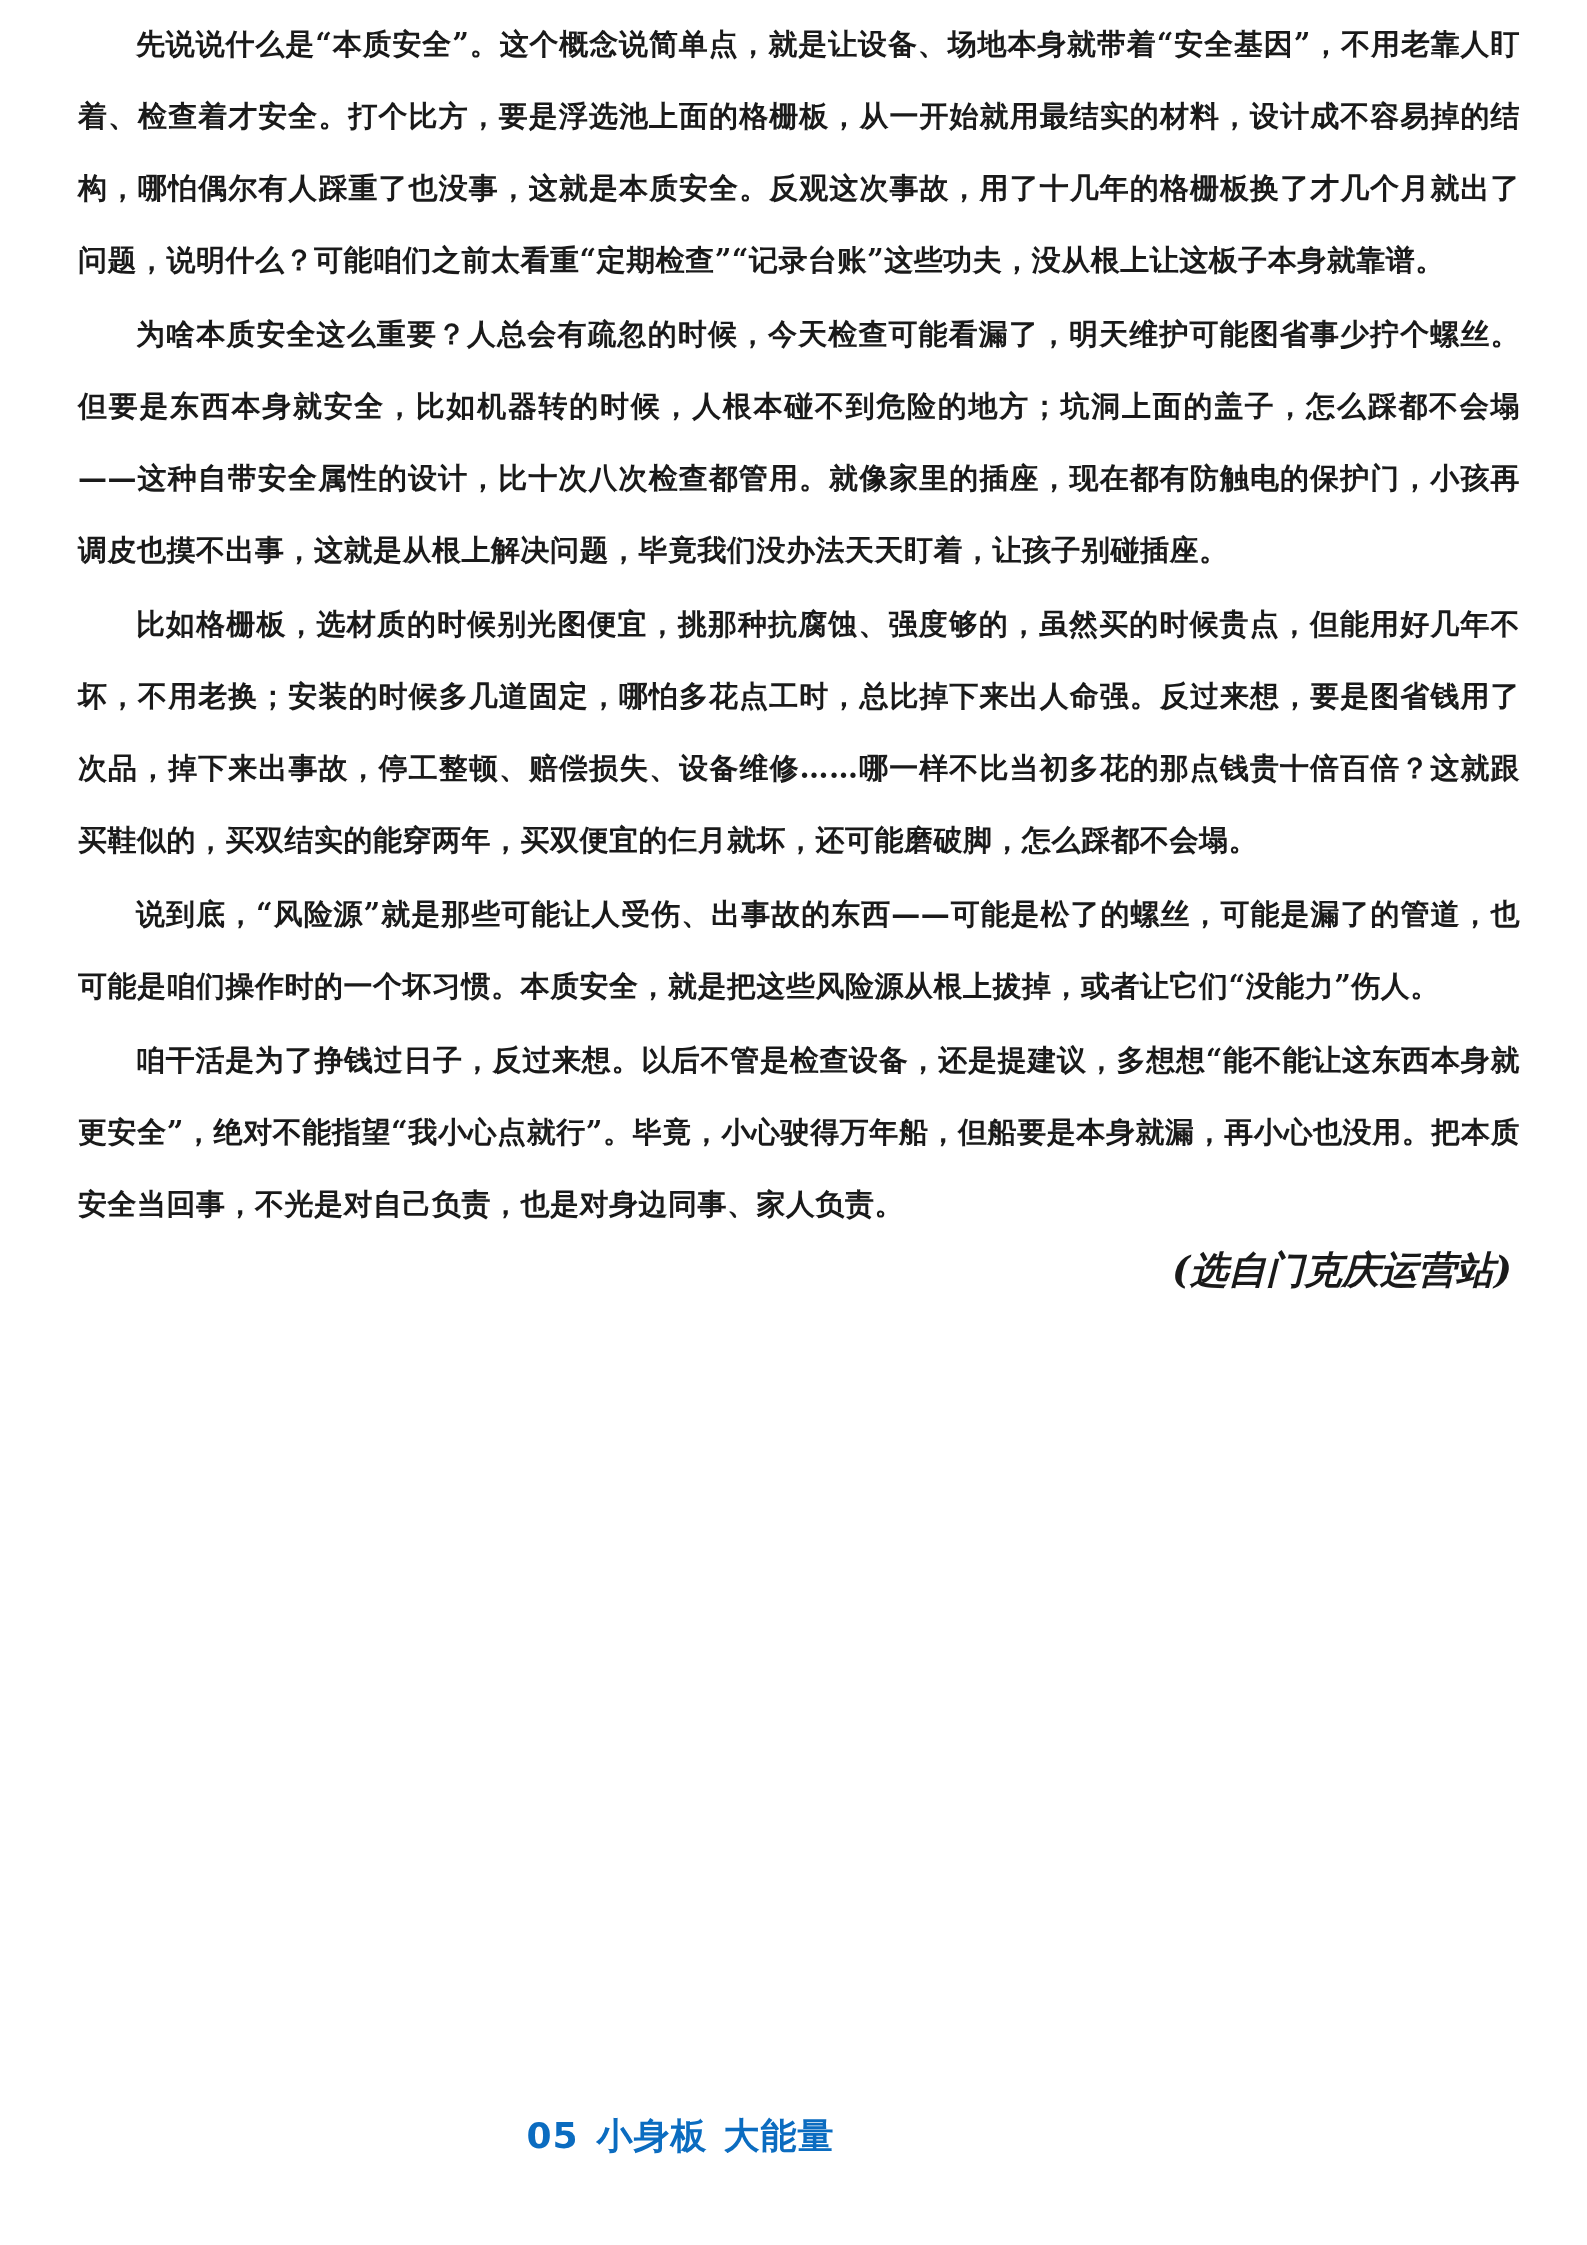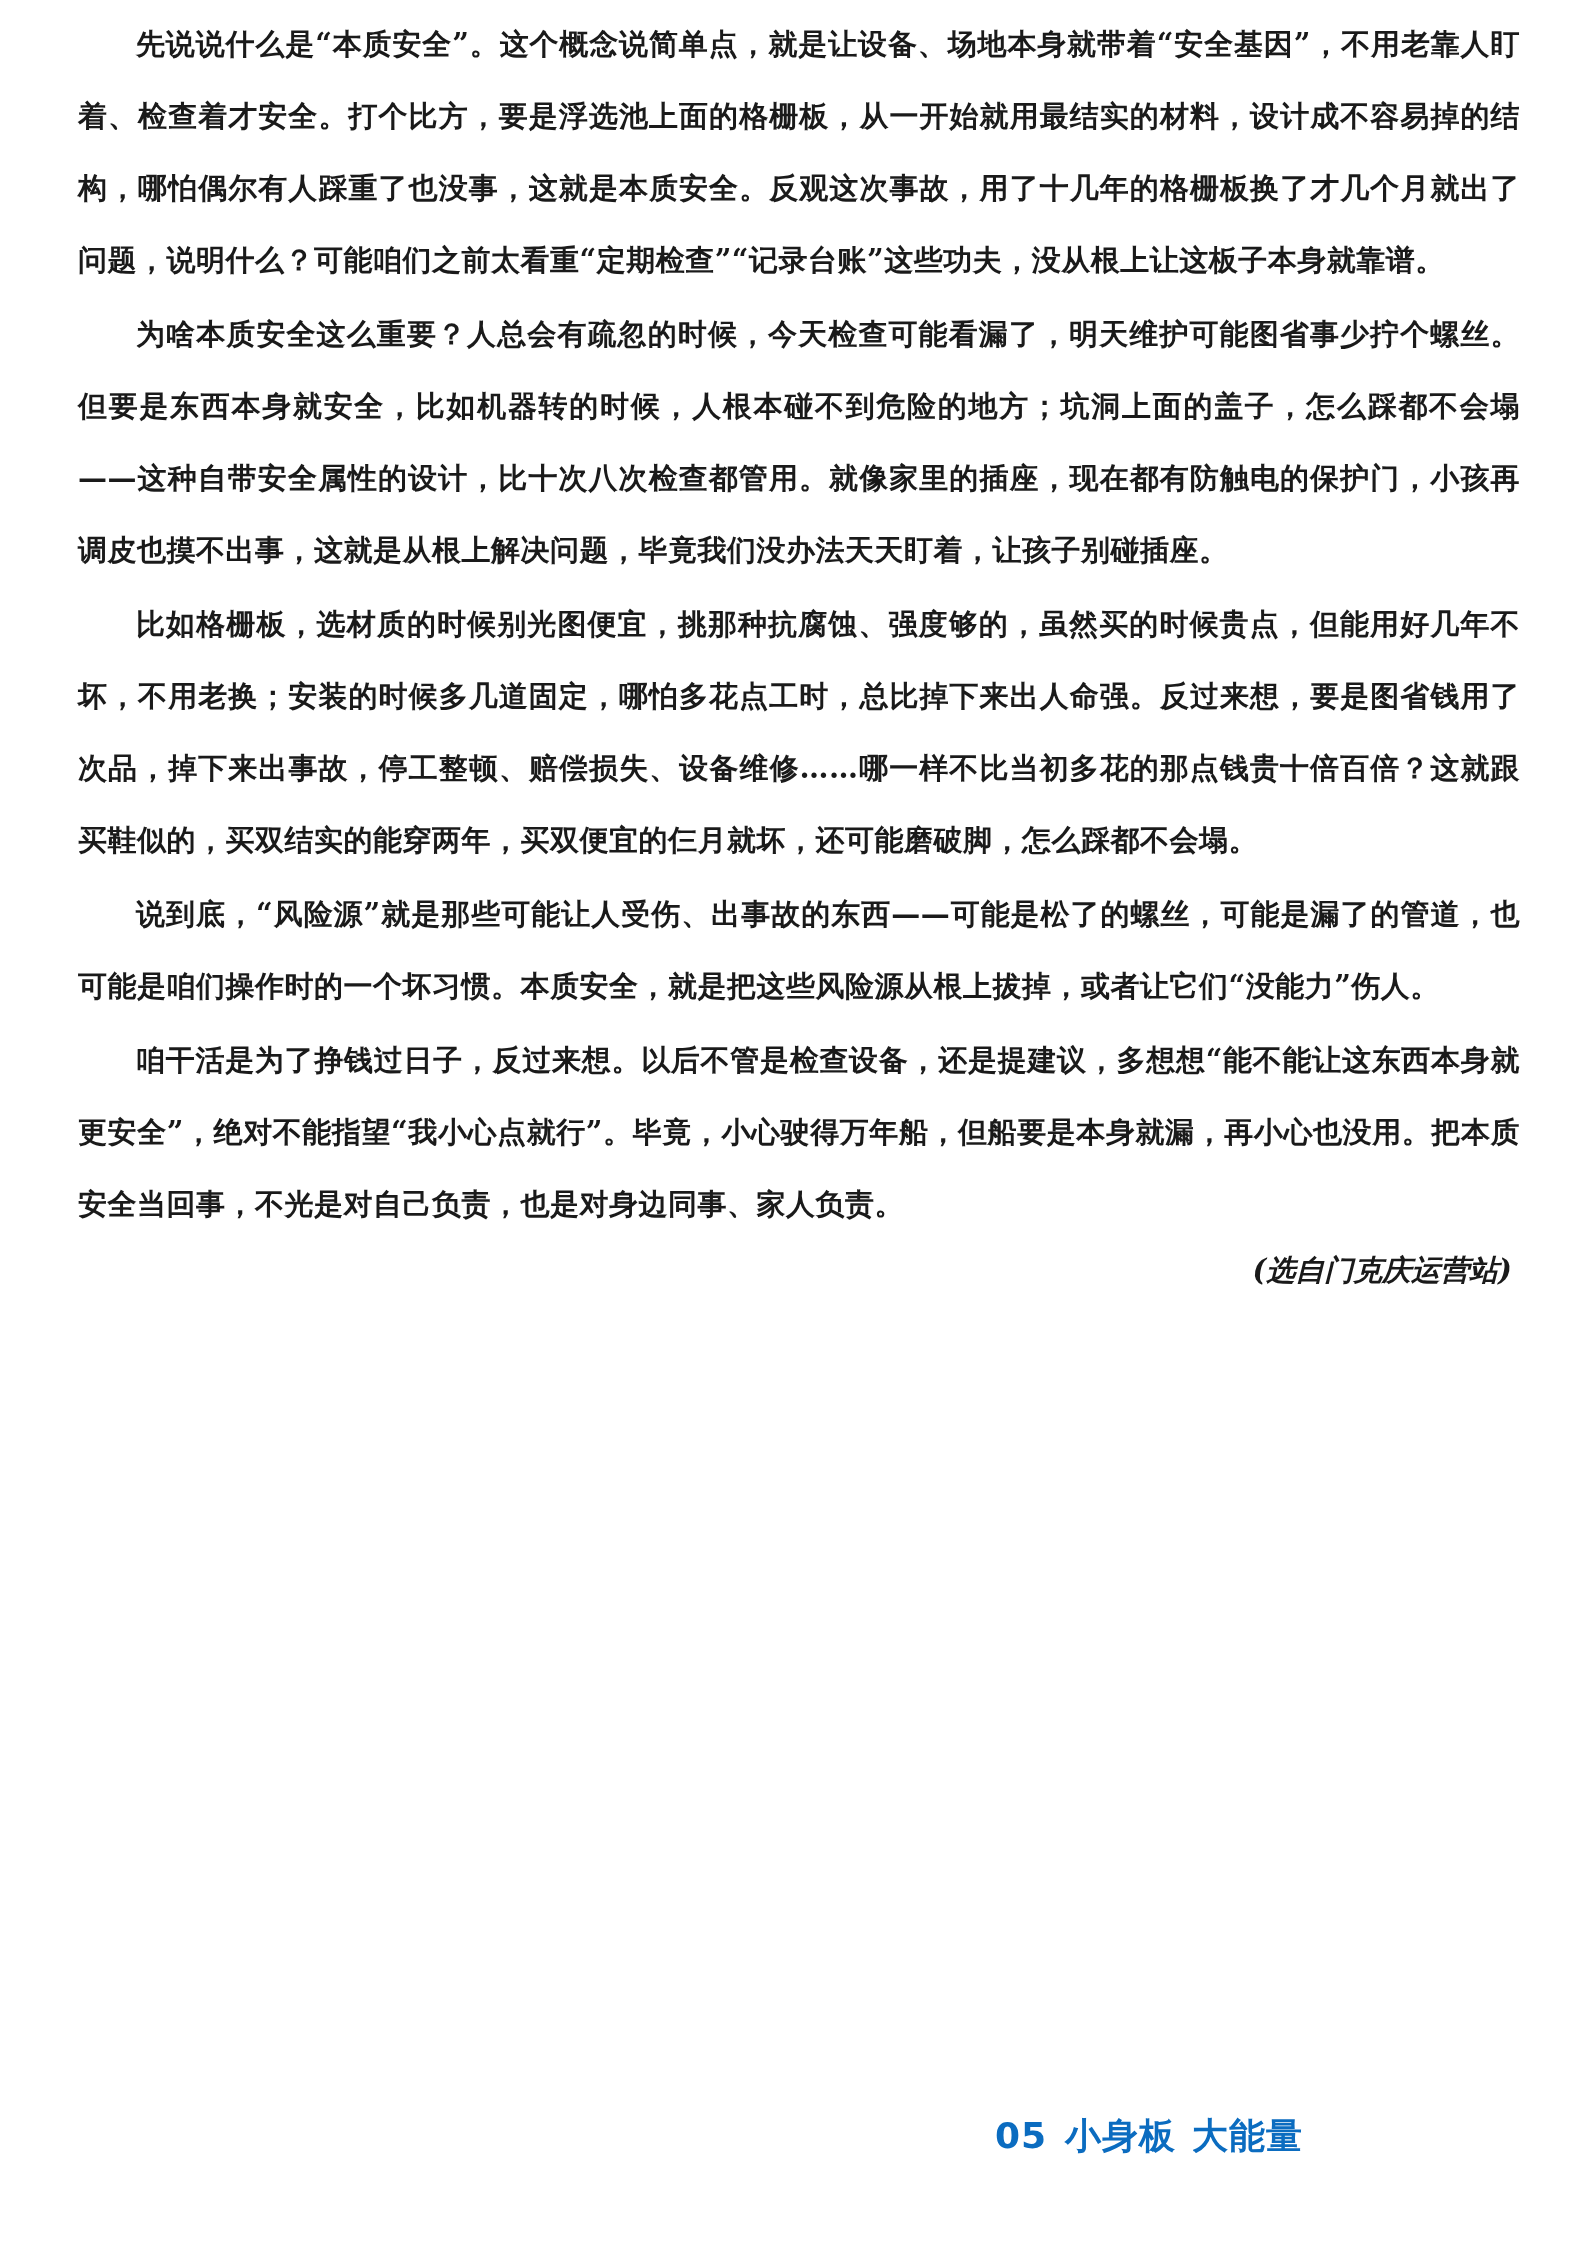--- a/index.html
+++ b/index.html
@@ -8,27 +8,27 @@
     position: absolute; left: 78px; top: 0; width: 1442px;
     font-family: "DejaVu Serif", "Liberation Serif", serif;
     color: #1a1a1a; font-size: 29px; font-weight: bold;
   }
   .para {
     margin: 0; text-indent: 2em; text-align: justify;
     line-height: 72px; letter-spacing: 0.5px;
   }
   .para + .para { margin-top: 2px; }
   .source {
-    text-align: right; font-style: italic; font-size: 29px;
+    text-align: right; font-style: italic; font-size: 38px;
     line-height: 60px; margin-top: 0px; padding-right: 8px;
   }
   .section-title {
     position: absolute; left: 0; width: 1303px; top: 2112px;
-    text-align: right; font-family: "DejaVu Sans", "Liberation Sans", sans-serif;
-    font-weight: bold; font-size: 36px; color: #0b6cc0; letter-spacing: 1px;
+    text-align: center; font-family: "DejaVu Sans", "Liberation Sans", sans-serif;
+    font-weight: bold; font-size: 36px; color: #0b6cc0; letter-spacing: 1px; padding-left: 29px;
   }
   .section-title .num { margin-right: 18px; }
   .section-title .gap { display: inline-block; width: 16px; }
 </style>
 </head>
 <body>
 
 <div class="page">
   <p class="para" style="margin-top:8px;">先说说什么是“本质安全”。这个概念说简单点，就是让设备、场地本身就带着“安全基因”，不用老靠人盯着、检查着才安全。打个比方，要是浮选池上面的格栅板，从一开始就用最结实的材料，设计成不容易掉的结构，哪怕偶尔有人踩重了也没事，这就是本质安全。反观这次事故，用了十几年的格栅板换了才几个月就出了问题，说明什么？可能咱们之前太看重“定期检查”“记录台账”这些功夫，没从根上让这板子本身就靠谱。</p>
   <p class="para">为啥本质安全这么重要？人总会有疏忽的时候，今天检查可能看漏了，明天维护可能图省事少拧个螺丝。但要是东西本身就安全，比如机器转的时候，人根本碰不到危险的地方；坑洞上面的盖子，怎么踩都不会塌——这种自带安全属性的设计，比十次八次检查都管用。就像家里的插座，现在都有防触电的保护门，小孩再调皮也摸不出事，这就是从根上解决问题，毕竟我们没办法天天盯着，让孩子别碰插座。</p>

